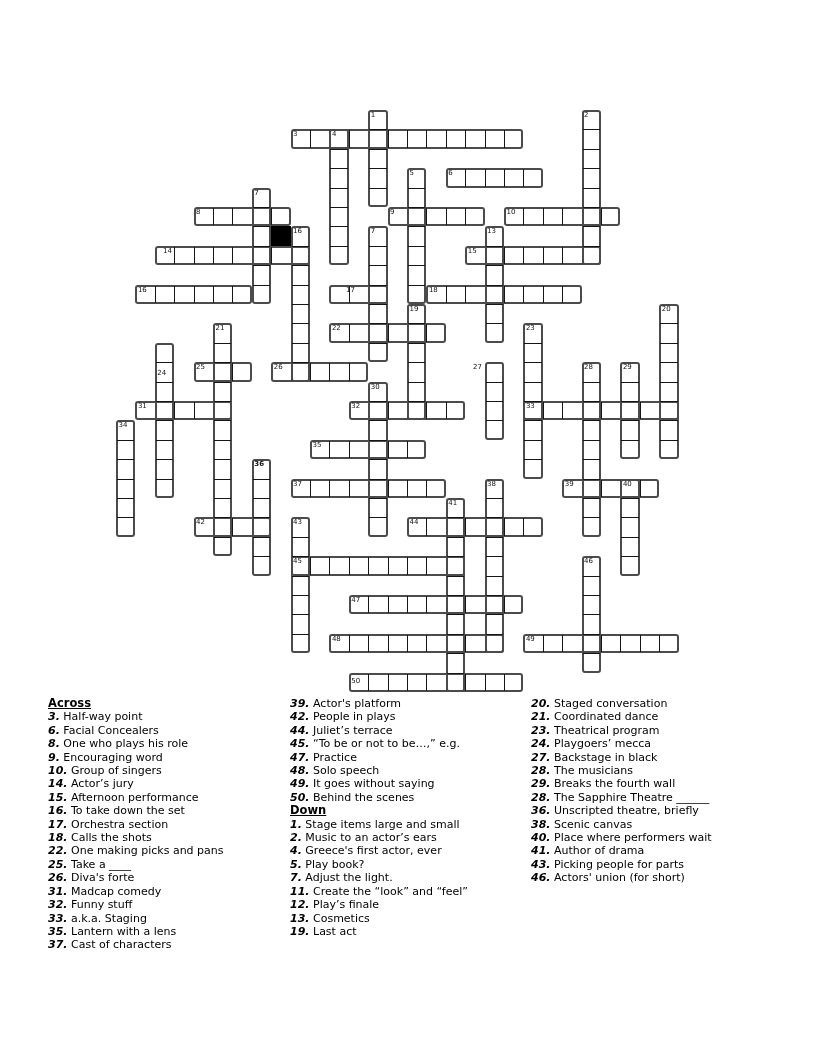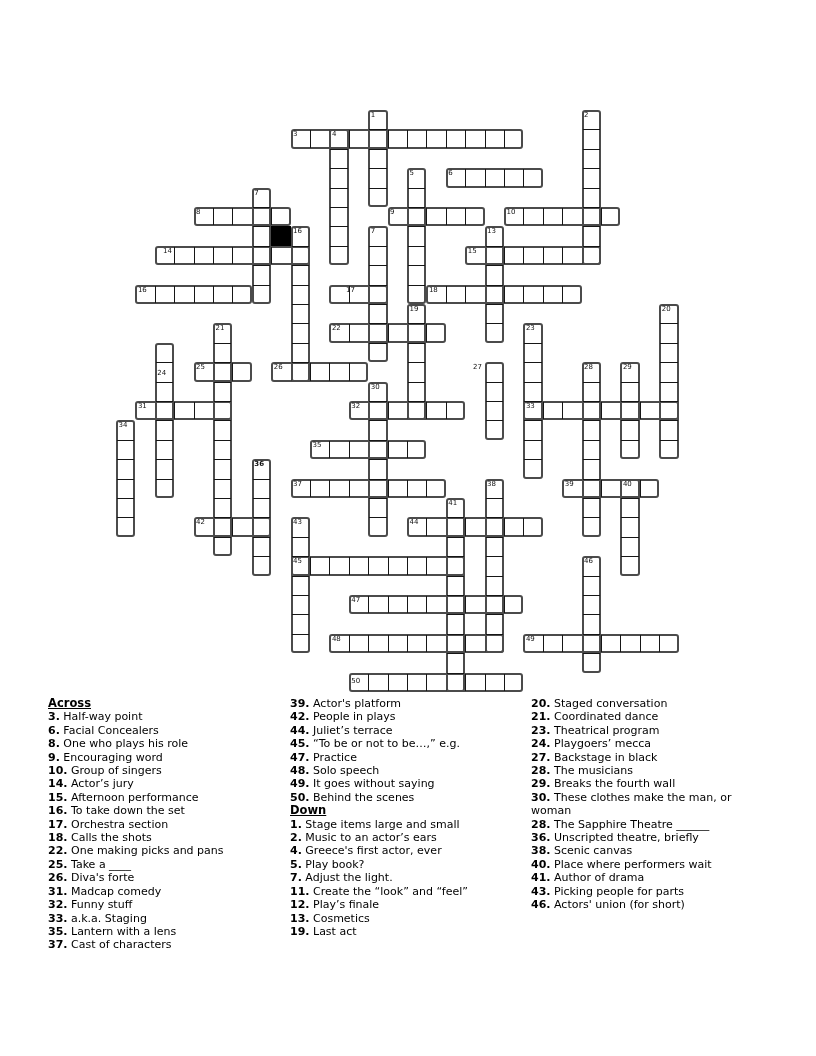--- a/index.html
+++ b/index.html
@@ -12,21 +12,21 @@
   .word{position:absolute;border:2px solid #4b4b4b;border-radius:3px;
         box-sizing:border-box;background:transparent;}
   .sep-v{position:absolute;top:-1px;bottom:-1px;width:1px;background:#161616;}
   .sep-h{position:absolute;left:-1px;right:-1px;height:1px;background:#161616;}
   .cellnum{position:absolute;font-size:7px;line-height:7px;color:#111;z-index:6;
            font-family:"DejaVu Sans","Liberation Sans",sans-serif;}
   .black-cell{position:absolute;background:#000;z-index:4;}
   .clue-col{position:absolute;font-size:11px;line-height:13.4px;color:#000;}
   .clue-header{font-weight:bold;text-decoration:underline;font-size:11.5px;}
   .clue{white-space:normal;}
-  .clue b{font-weight:bold;}
+  .clue b{font-weight:bold;font-style:italic;}
 </style>
 </head>
 <body>
 
 <div class="page">
   <div id="grid">
       <div class="word" style="left: 174.6px; top: 19.4px; width: 232.8px; height: 19.4px;">
         <div class="sep-v" style="left: 17.4px;"></div>
         <div class="sep-v" style="left: 36.8px;"></div>
         <div class="sep-v" style="left: 56.2px;"></div>
@@ -513,21 +513,20 @@
       <div class="clue"><b>19.</b> Last act</div>
     </div>
   <div class="clue-col" id="col-right" style="left:531px;top:697px;width:222px;">
       <div class="clue"><b>20.</b> Staged conversation</div>
       <div class="clue"><b>21.</b> Coordinated dance</div>
       <div class="clue"><b>23.</b> Theatrical program</div>
       <div class="clue"><b>24.</b> Playgoers’ mecca</div>
       <div class="clue"><b>27.</b> Backstage in black</div>
       <div class="clue"><b>28.</b> The musicians</div>
       <div class="clue"><b>29.</b> Breaks the fourth wall</div>
-      <div class="clue"><b>30.</b> These clothes make the man, or woman</div>
       <div class="clue"><b>28.</b> The Sapphire Theatre ______</div>
       <div class="clue"><b>36.</b> Unscripted theatre, briefly</div>
       <div class="clue"><b>38.</b> Scenic canvas</div>
       <div class="clue"><b>40.</b> Place where performers wait</div>
       <div class="clue"><b>41.</b> Author of drama</div>
       <div class="clue"><b>43.</b> Picking people for parts</div>
       <div class="clue"><b>46.</b> Actors' union (for short)</div>
     </div>
 </div>
 

